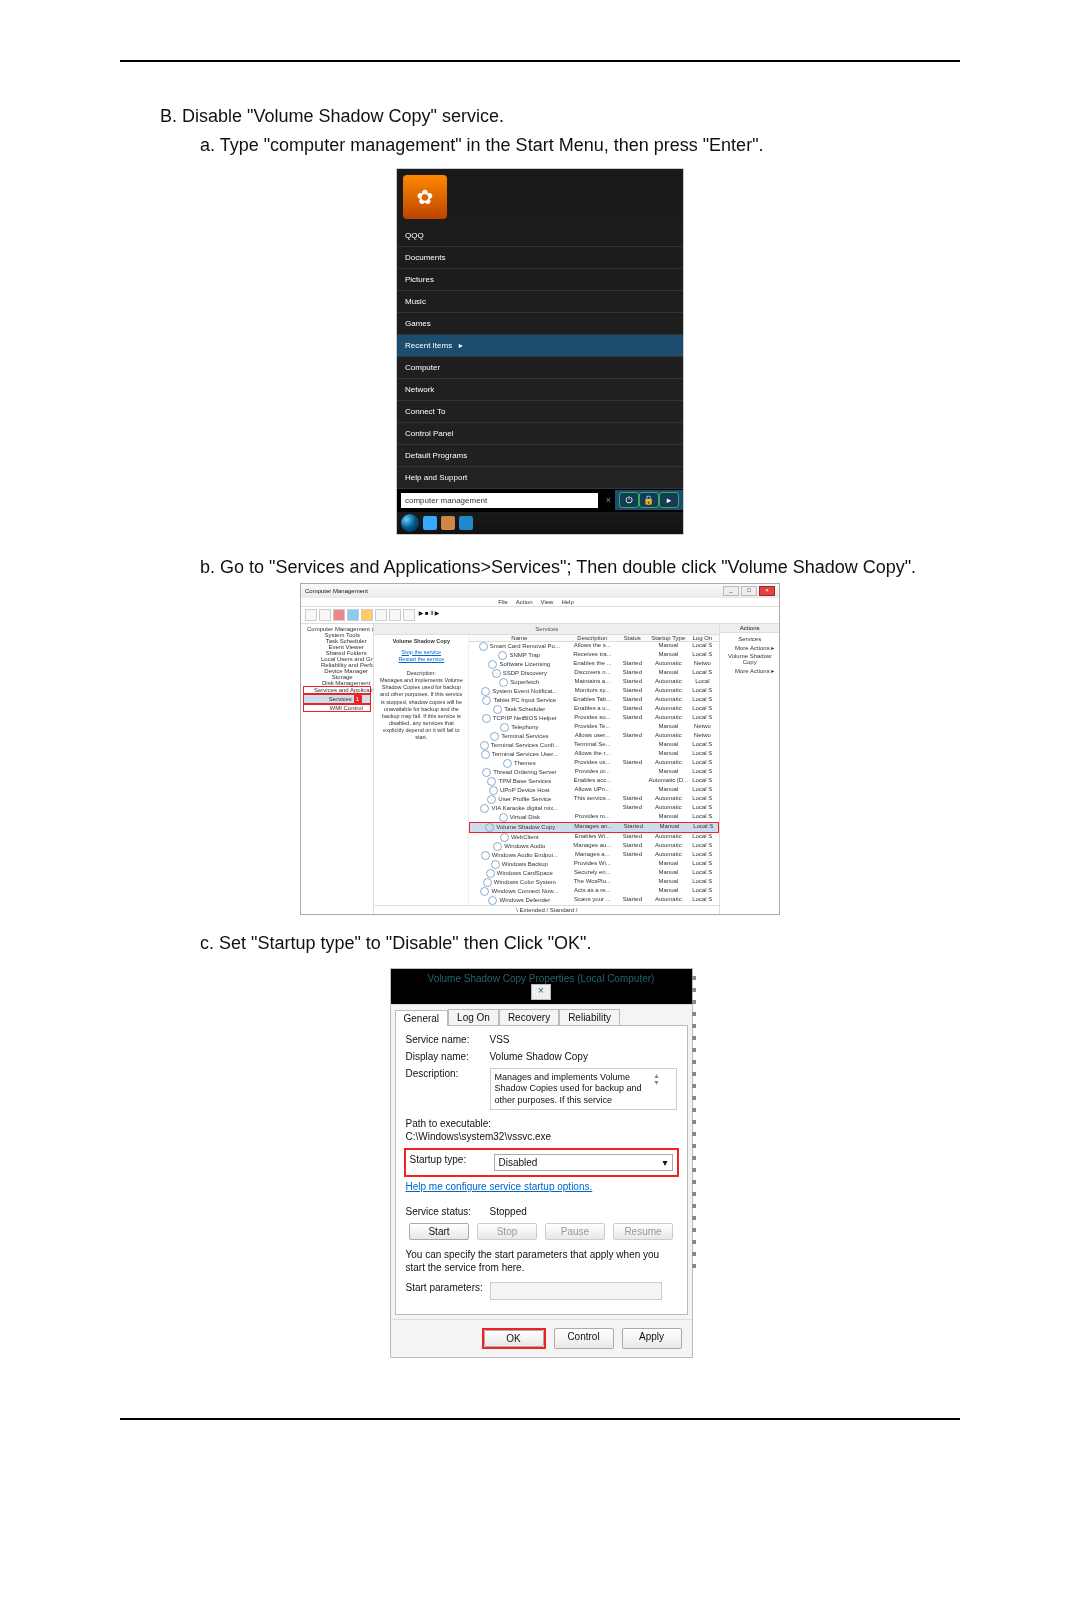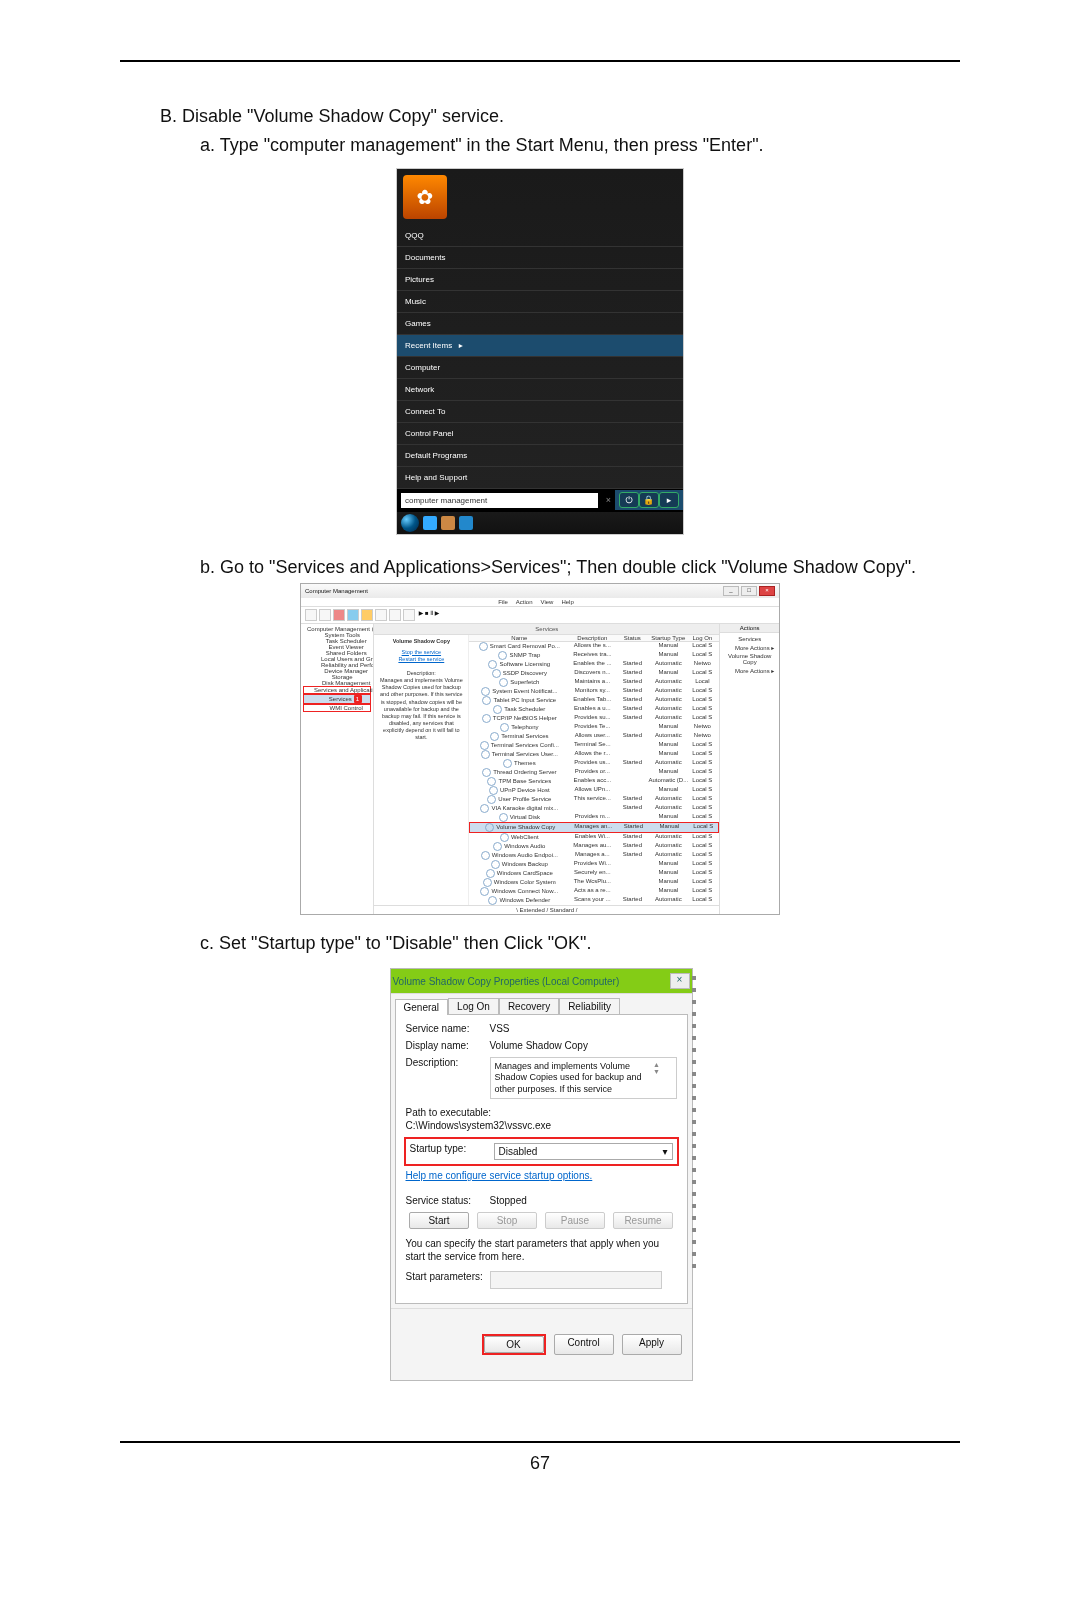--- a/index.html
+++ b/index.html
@@ -72,41 +72,41 @@
   .shot2-c-lg{width:26px;overflow:hidden;}
   .shot2-gear{display:inline-block;width:7px;height:7px;border:1px solid #8ac;border-radius:50%;margin-right:2px;vertical-align:middle;}
   .shot2-tabs{border-top:1px solid #ddd;padding:1px 4px;font-size:6px;color:#333;}
   .shot2-actions{width:80px;border-left:1px solid #ddd;padding:2px;}
   .shot2-actions-hdr{background:#eee;padding:1px 3px;margin:-2px -2px 2px -2px;border-bottom:1px solid #ddd;}
   .shot2-act{padding:1px 2px;color:#333;}
   .shot2-act.sub{padding-left:12px;}
 
   
   .shot3{width:301px;margin:10px auto 0 auto;border:1px solid #bbb;background:#f4f4f4;font-size:10px;}
-  .shot3-title{background:#84cc16;padding:4px 2px;display:flex;justify-content:space-between;align-items:center;border-bottom:1px solid #ddd;color:#266;}
+  .shot3-title{background:#000000;padding:4px 10px;display:flex;justify-content:space-between;align-items:center;border-bottom:1px solid #ddd;color:#266;flex-direction:column;}
   .shot3-x{border:1px solid #bbb;width:18px;height:14px;text-align:center;line-height:12px;font-size:10px;background:#eee;}
   .shot3-tabs{display:flex;padding:4px 4px 0 4px;gap:0;}
   .shot3-tab{border:1px solid #bbb;border-bottom:none;padding:2px 8px;background:#f4f4f4;font-size:10px;}
   .shot3-tab.active{background:#fff;position:relative;top:1px;}
   .shot3-pane{border:1px solid #bbb;margin:0 4px 4px 4px;background:#fff;padding:8px 10px;}
   .shot3-field{display:flex;margin-bottom:6px;align-items:flex-start;}
   .shot3-lbl{width:84px;flex:none;}
   .shot3-val{flex:1;}
   .shot3-descbox{border:1px solid #ccc;padding:3px 14px 3px 4px;background:#fff;font-size:9px;line-height:1.25;display:flex;align-items:flex-start;}
   .shot3-descscroll{width:10px;display:flex;flex-direction:column;align-items:center;margin-left:4px;}
   .shot3-descscroll span{font-size:7px;color:#888;line-height:1;}
   .shot3-redbox{border:2px solid #e22;padding:4px;margin:4px -2px;}
   .shot3-select{width:170px;border:1px solid #aaa;background:#fff;padding:2px 4px;font-size:10px;display:flex;justify-content:space-between;align-items:center;}
   .shot3-linkblue{color:#0066cc;text-decoration:underline;font-size:10px;}
   .shot3-btnrow{display:flex;gap:8px;justify-content:center;margin:6px 0;}
   .shot3-btn{border:1px solid #aaa;background:linear-gradient(#fff,#e8e8e8);padding:2px 0;width:58px;text-align:center;border-radius:2px;font-size:10px;}
   .shot3-btn.disabled{color:#999;border-color:#ccc;}
   .shot3-note{font-size:10px;margin:8px 0;line-height:1.3;}
   .shot3-paraminput{border:1px solid #ccc;background:#f4f4f4;width:170px;height:16px;display:inline-block;}
-  .shot3-footer{display:flex;justify-content:flex-end;gap:8px;padding:25px 10px;border-top:1px solid #ddd;}
+  .shot3-footer{display:flex;justify-content:flex-end;gap:8px;padding:8px 10px;border-top:1px solid #ddd;}
   .shot3-redbox2{border:2px solid #e22;display:inline-block;}
   .sidebits{position:absolute;right:-6px;top:0;bottom:0;width:6px;pointer-events:none;}
   .shot3-wrap{position:relative;width:301px;margin:0 auto;}
   .tick{width:4px;height:4px;background:#888;display:block;margin:8px 0 0 1px;}
 </style>
 </head>
 <body>
 
 <div class="page">
   <hr class="hr-top">
@@ -523,14 +523,13 @@
         <span class="tick"></span>
       <span class="tick"></span>
         <span class="tick"></span>
         <span class="tick"></span>
         <span class="tick"></span>
         <span class="tick"></span>
     </div>
   </div>
 
   <hr class="hr-bot">
-  <div class="page-num">67</div>
 </div>
 
 </body></html>

